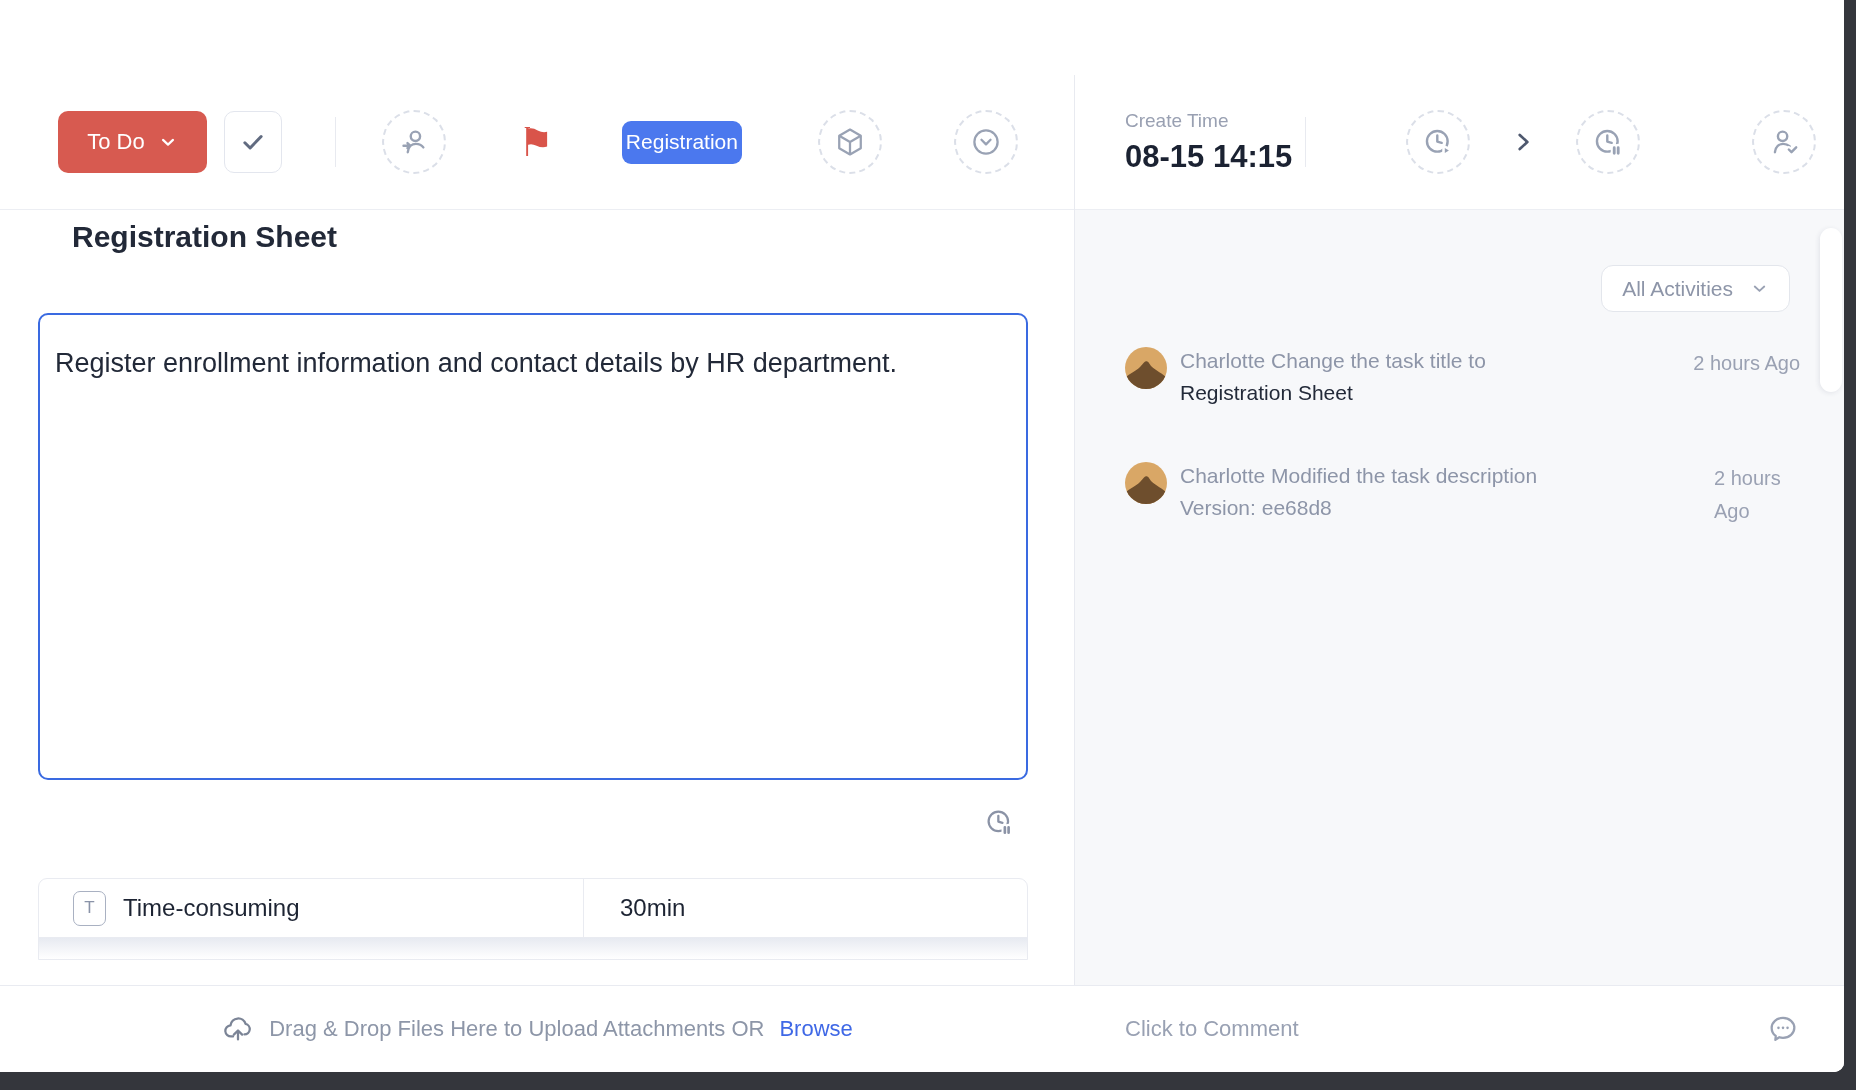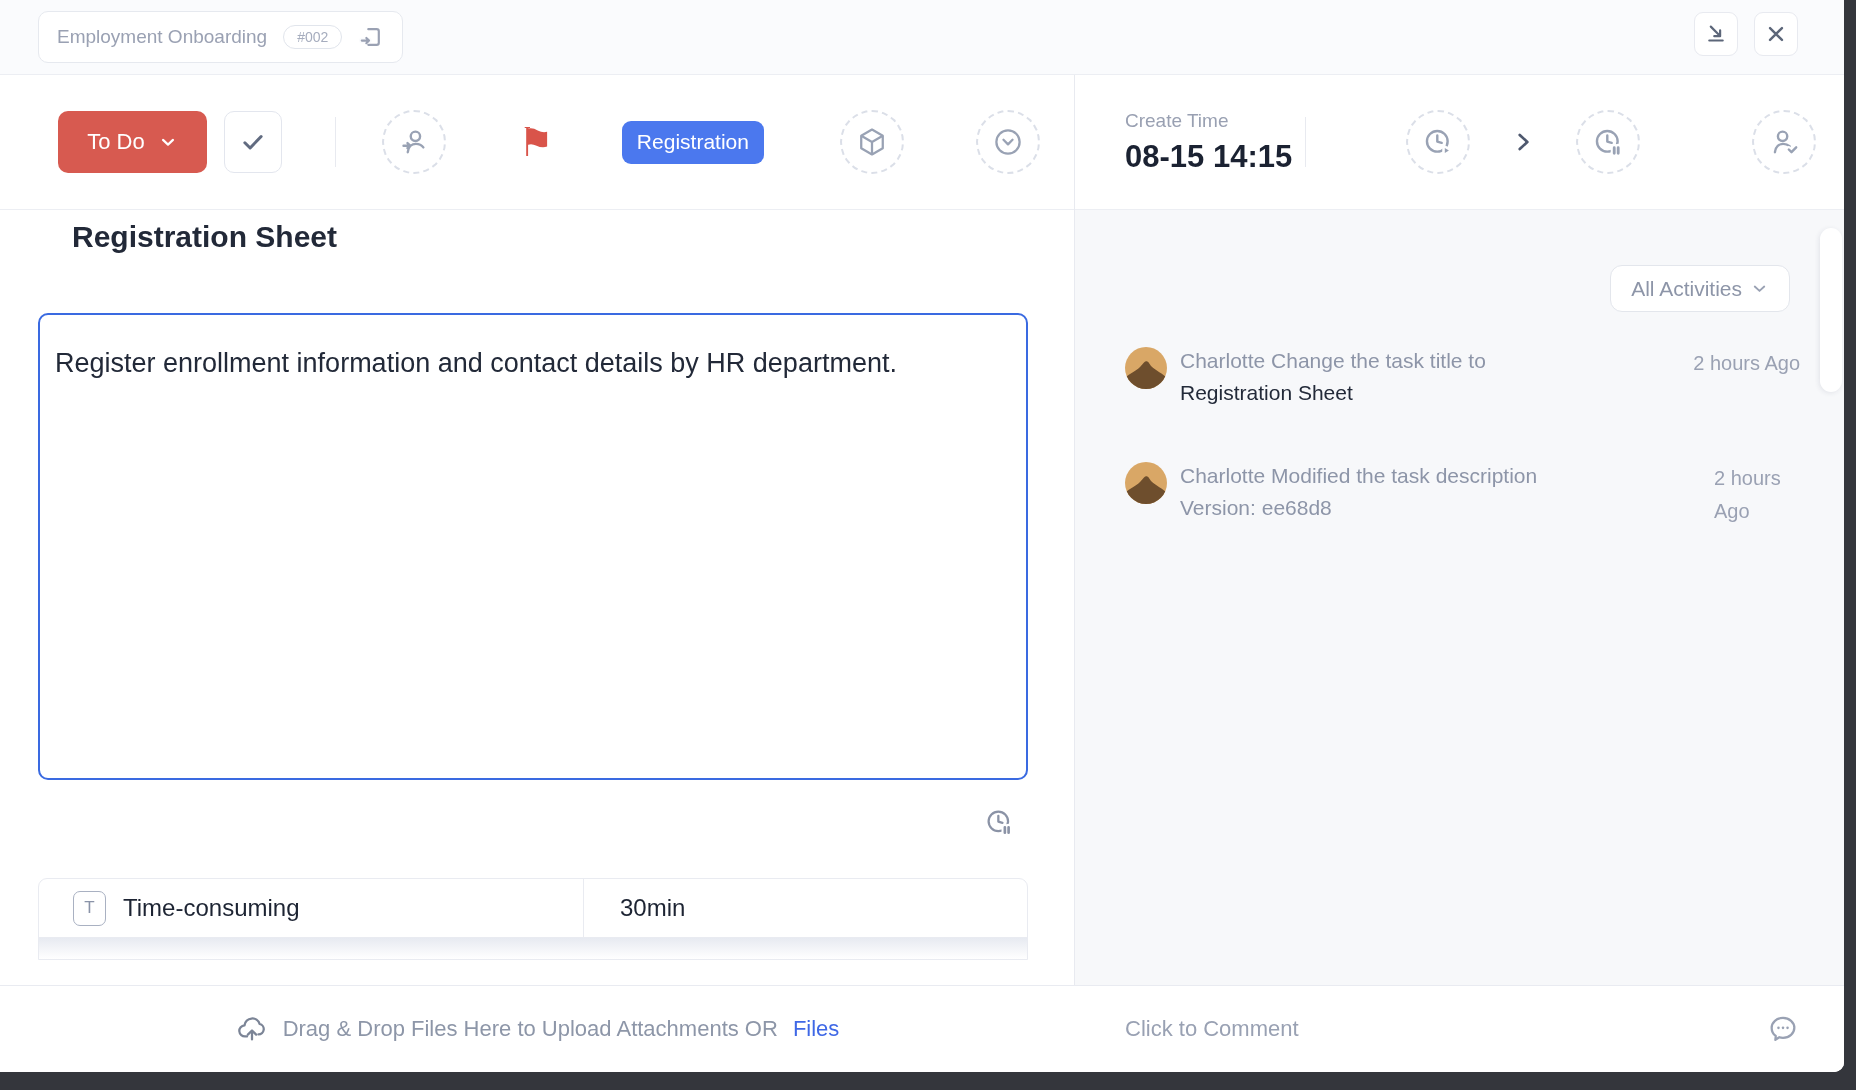--- a/index.html
+++ b/index.html
@@ -39,21 +39,21 @@
   .btn-status { width:149px; height:62px; background:#d75a50; color:#fff; border:none; border-radius:10px;
                 display:flex; align-items:center; justify-content:center; gap:13px; font-size:22px; font-weight:500; cursor:pointer;
                 font-family:inherit;margin-left:20px; }
   .btn-check { width:58px; height:62px; margin-left:17px; background:#fff; border:1px solid #e3e6ee; border-radius:10px;
                display:flex; align-items:center; justify-content:center; color:#616b80; cursor:pointer; }
   .tdivider { width:1px; height:50px; background:#e8eaf0; margin-left:53px; }
   .dash-circle { width:64px; height:64px; border:2px dashed #dbdfe8; border-radius:50%;
                  display:flex; align-items:center; justify-content:center; color:#99a2b4; cursor:pointer; background:transparent; }
   .dc-assignee { margin-left:46px; }
   .flag-icon { margin-left:72px; font-size:40px; line-height:1; color:#d9544a; cursor:pointer; }
-  .tag-pill { margin-left:68px; height:43px; padding:0 15px; background:#4b78ee; color:#fff; border:none; border-radius:9px;
+  .tag-pill { margin-left:68px; height:43px; padding:0 4px; background:#4b78ee; color:#fff; border:none; border-radius:9px;
               font-size:21px; display:flex; align-items:center; cursor:pointer; font-family:inherit; }
   .dc-module  { margin-left:76px; }
   .dc-version { margin-left:72px; }
 
   
   .meta-header { position:relative; height:135px; background:#fff; border-bottom:1px solid #eceef3; display:flex; align-items:center; padding-left:50px; }
   .create-time { width:130px; }
   .create-time .ct-label { font-size:19px; color:#99a0b2; margin-bottom:7px; }
   .create-time .ct-value { font-size:31px; color:#1b2232; font-weight:600; white-space:nowrap; }
   .meta-header .tdivider { margin-left:50px; }
@@ -80,21 +80,21 @@
   
   .upload-bar { position:absolute; left:0; bottom:0; width:1075px; height:87px; background:#fff; border-top:1px solid #e9ebf1;
                 display:flex; align-items:center; justify-content:center; gap:15px; cursor:pointer; }
   .upload-text { font-size:22px; color:#8d96a8; }
   .browse-link { font-size:22px; color:#3f68e6; font-weight:500; cursor:pointer; text-decoration:none; }
   .cloud-icon { color:#7b8496; }
 
   
   .activities { position:relative; height:775px; }
   .filter-btn { position:absolute; top:55px; right:54px; height:47px; padding:0 20px; background:#ffffff; border:1px solid #e3e6ec;
-                border-radius:12px; display:flex; align-items:center; gap:8px; font-size:21px; color:#8d95a8; cursor:pointer; font-family:inherit; }
+                border-radius:12px; display:flex; align-items:center; gap:17px; font-size:21px; color:#8d95a8; cursor:pointer; font-family:inherit; }
   .activity-item { position:absolute; left:50px; right:40px; }
   .activity-item.item-0 { top:135px; }
   .activity-item.item-1 { top:250px; }
   .avatar { position:absolute; left:0; top:2px; width:42px; height:42px; border-radius:50%; overflow:hidden; background:#d9a766; }
   .act-text { margin-left:55px; font-size:21px; line-height:32px; color:#8d95a8; }
   .item-0 .act-text { width:420px; }
   .item-1 .act-text { width:360px; }
   .act-dark { color:#232a39; }
   .act-time { position:absolute; top:2px; right:4px; font-size:20px; line-height:33px; color:#9aa1b3; text-align:left; }
   .item-0 .act-time { white-space:nowrap; }
@@ -111,43 +111,20 @@
   svg { display:block; }
 </style>
 </head>
 <body>
 
 <div class="screen">
 
 
   <div class="modal">
 
-    <div class="titlebar">
-      <div class="task-name-box">
-        <span class="task-name">Employment Onboarding</span>
-        <span class="task-id-badge">#002</span>
-        <span class="icon">
-          <svg width="26" height="26" viewBox="0 0 24 24" fill="none" stroke="#9aa1b3" stroke-width="2" stroke-linecap="round" stroke-linejoin="round">
-            <path d="M9.5 4.8h7.7a2 2 0 0 1 2 2v10.4a2 2 0 0 1-2 2H9.5"></path>
-            <path d="M3.5 15.3h6.7" stroke="#fafbfd" stroke-width="5"></path>
-            <path d="M3.5 15.3h6.5M7.7 12.9l2.5 2.4-2.5 2.4"></path>
-          </svg>
-        </span>
-      </div>
-      <div class="win-btn minimize">
-        <svg width="26" height="26" viewBox="0 0 24 24" fill="none" stroke="currentColor" stroke-width="2" stroke-linecap="round" stroke-linejoin="round">
-          <path d="M7.2 5.2l8.6 8.6M15.8 8.6v5.4h-5.4M5.8 18h12.4"></path>
-        </svg>
-      </div>
-      <div class="win-btn close">
-        <svg width="26" height="26" viewBox="0 0 24 24" fill="none" stroke="currentColor" stroke-width="2.2" stroke-linecap="round">
-          <path d="M6.5 6.5l11 11M17.5 6.5l-11 11"></path>
-        </svg>
-      </div>
-    </div>
 
     <div class="body">
 
       <div class="left-col">
 
         <div class="toolbar">
           <button class="btn-status">
             <span>To Do</span>
             <span class="icon">
               <svg width="20" height="20" viewBox="0 0 24 24" fill="none" stroke="#ffffff" stroke-width="2.6" stroke-linecap="round" stroke-linejoin="round">
@@ -230,21 +207,21 @@
         </div>
 
         <div class="upload-bar">
           <span class="icon cloud-icon">
             <svg width="32" height="32" viewBox="0 0 24 24" fill="none" stroke="currentColor" stroke-width="1.7" stroke-linecap="round" stroke-linejoin="round">
               <path d="M8.3 17.6H7a4.2 4.2 0 0 1-.6-8.4 5.8 5.8 0 0 1 11.3-1 4 4 0 0 1-.9 7.9"></path>
               <path d="M12 19.8v-6.6M8.9 16.2l3.1-3.1 3.1 3.1"></path>
             </svg>
           </span>
           <span class="upload-text">Drag &amp; Drop Files Here to Upload Attachments OR</span>
-          <a class="browse-link">Files</a>
+          <a class="browse-link">Browse</a>
         </div>
       </div>
 
       <div class="right-col">
 
         <div class="meta-header">
           <div class="create-time">
             <div class="ct-label">Create Time</div>
             <div class="ct-value">08-15 14:15</div>
           </div>

